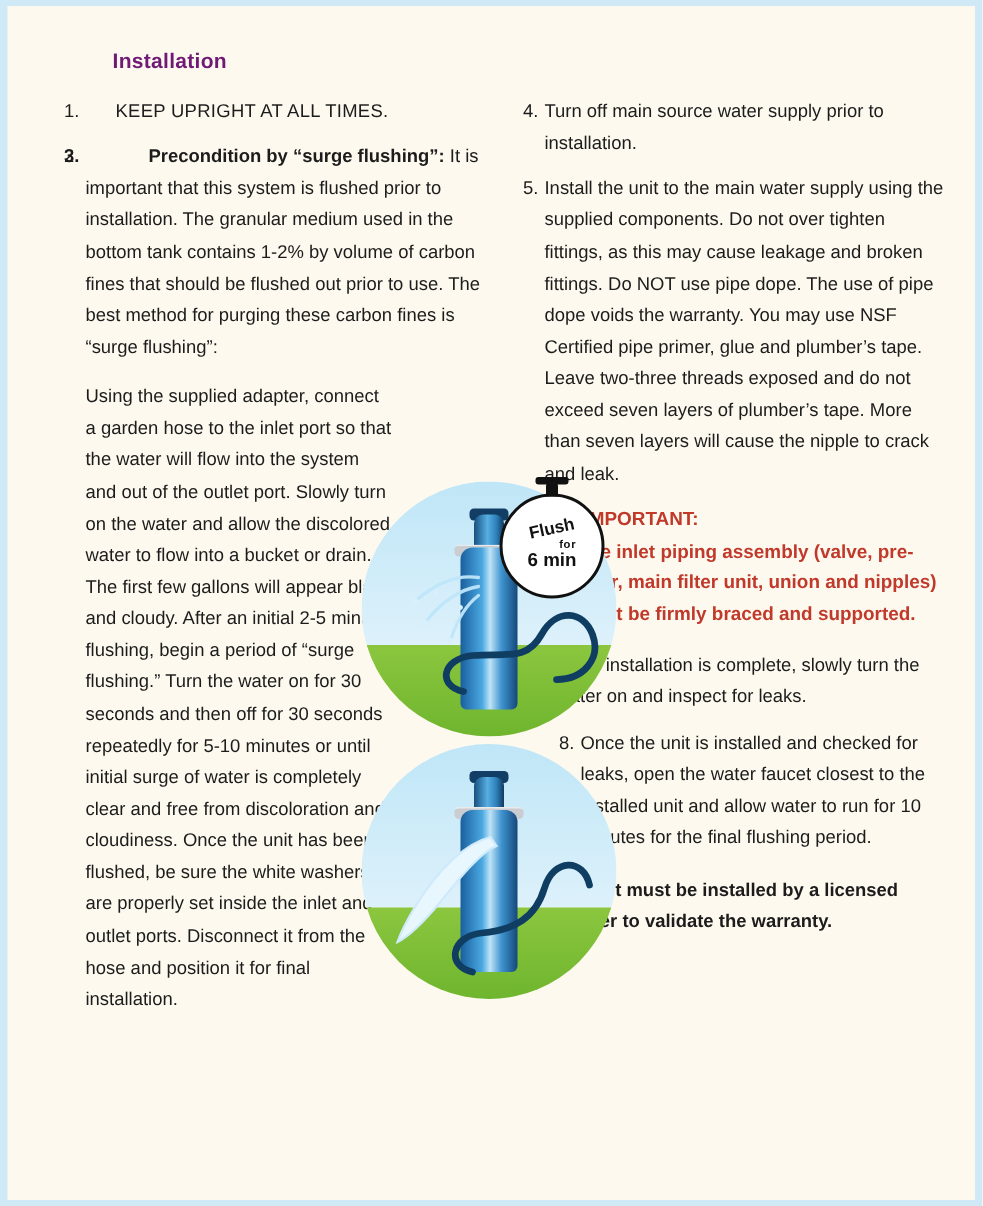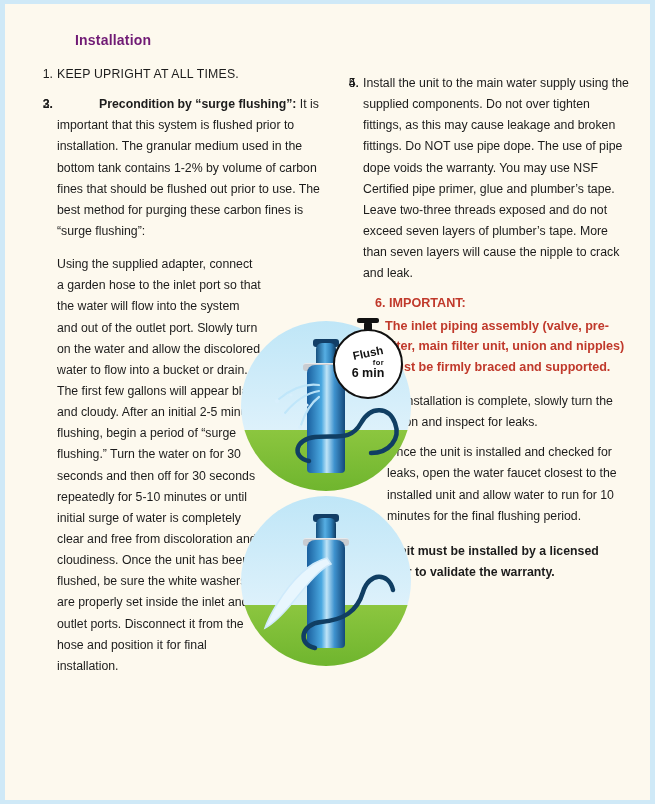--- a/index.html
+++ b/index.html
@@ -70,20 +70,21 @@
     font-size: 12.3px;
     color: #1c1c1c;
   }
   .step.bold .num,
   .step.bold .txt {
     font-weight: bold;
   }
   .step.caps .txt {
     font-variant: small-caps;
     letter-spacing: 0.2px;
+    margin-left: 20px;
   }
   .step .lead {
     font-weight: bold;
     margin-left: 42px;
   }
   .step .after {
     font-weight: normal;
   }
   .para {
     font-size: 12.3px;
@@ -272,20 +273,21 @@
       </li>
     </ol>
 
     <div class="para flow-left">Using the supplied adapter, connect a garden hose to the inlet port so that the water will flow into the system and out of the outlet port. Slowly turn on the water and allow the discolored water to flow into a bucket or drain. The first few gallons will appear black and cloudy. After an initial 2-5 minute flushing, begin a period of “surge flushing.” Turn the water on for 30 seconds and then off for 30 seconds repeatedly for 5-10 minutes or until initial surge of water is completely clear and free from discoloration and cloudiness. Once the unit has been flushed, be sure the white washers are properly set inside the inlet and outlet ports. Disconnect it from the hose and position it for final installation.</div>
   </div>
 
   <div class="col-right">
     <ol class="steps">
       <li class="step">
         <span class="num">4.</span>
+        <span class="txt">Turn off main source water supply prior to installation.</span>
       </li>
       <li class="step">
         <span class="num">5.</span>
         <span class="txt">Install the unit to the main water supply using the supplied components. Do not over tighten fittings, as this may cause leakage and broken fittings. Do NOT use pipe dope. The use of pipe dope voids the warranty. You may use NSF Certified pipe primer, glue and plumber’s tape. Leave two-three threads exposed and do not exceed seven layers of plumber’s tape. More than seven layers will cause the nipple to crack and leak.</span>
       </li>
     </ol>
 
     <div class="important">
       <span class="hdr">6. IMPORTANT:</span>
       <span class="body">The inlet piping assembly (valve, pre-filter, main filter unit, union and nipples) must be firmly braced and supported.</span>

